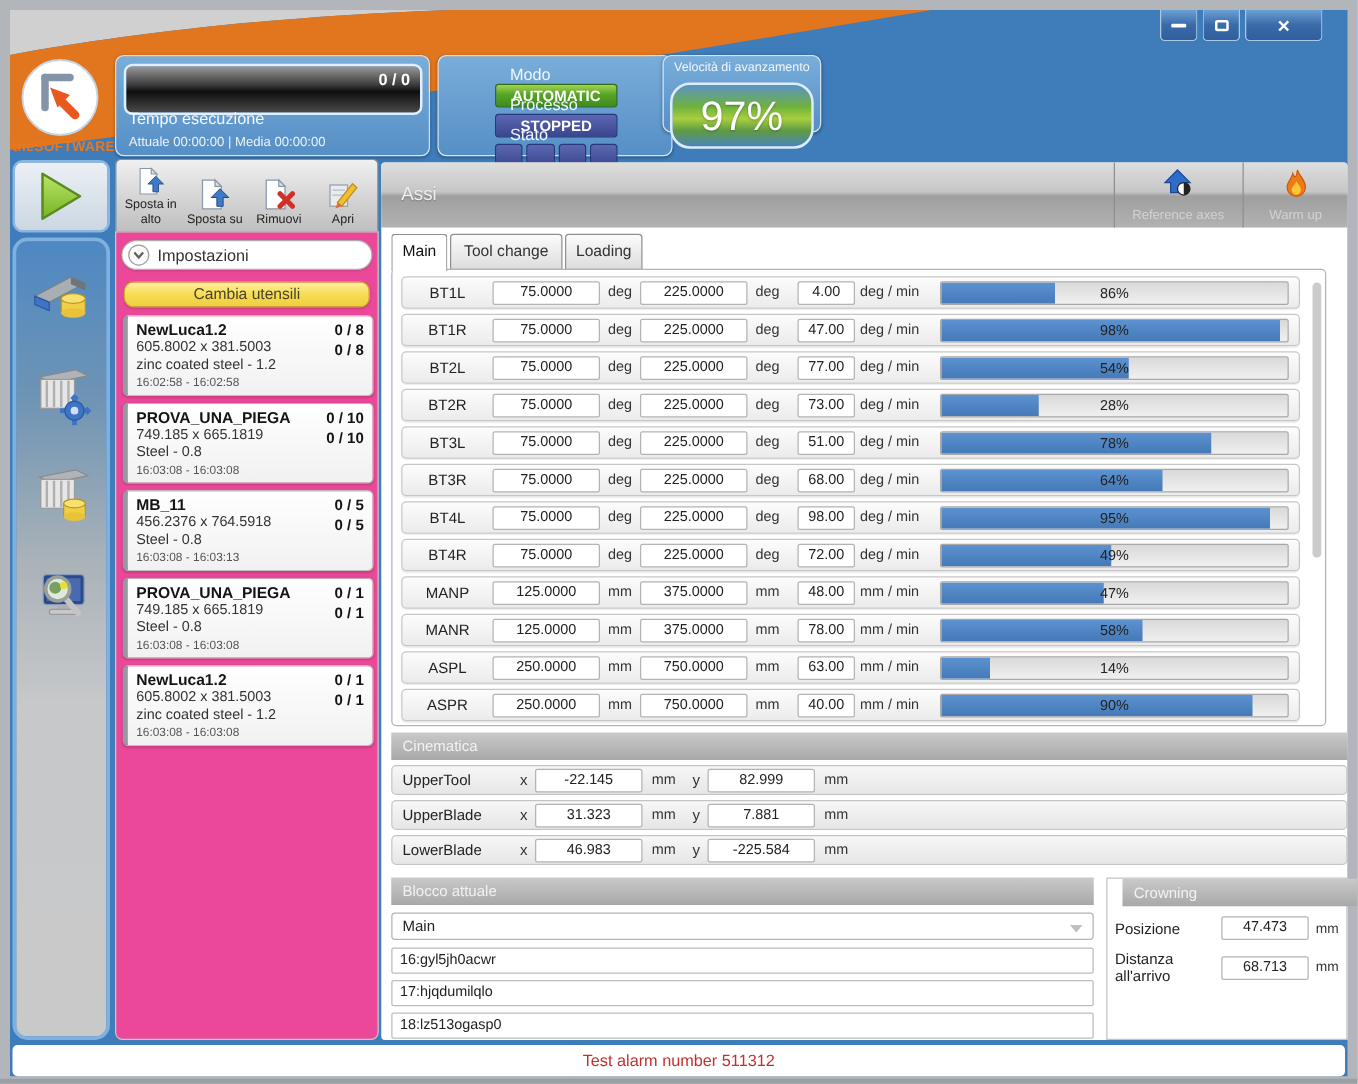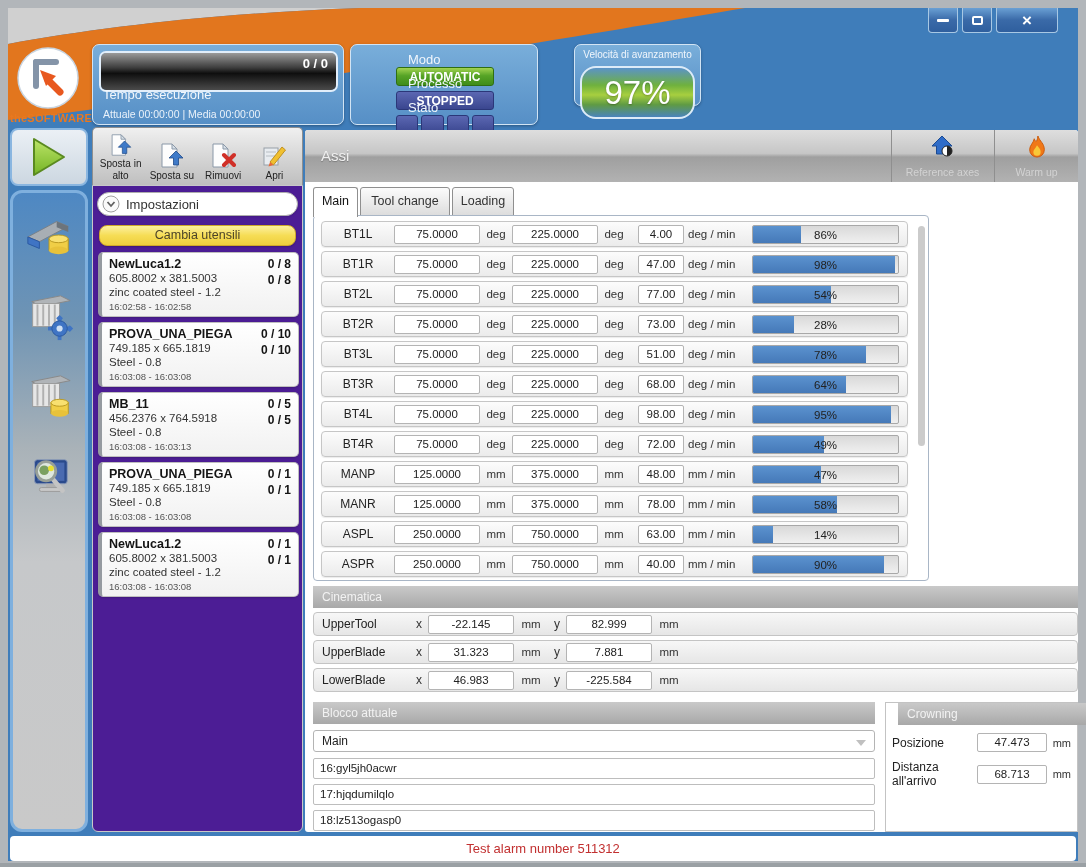--- a/index.html
+++ b/index.html
@@ -37,21 +37,21 @@
   .modo-row { position:absolute; left:8px; width:172px; height:20px; display:flex; align-items:center;flex-direction:column; }
   .modo-label { width:74px; color:#f0f6fc; font-size:13px; }
   .vbtn { width:98px; height:19px; border-radius:3px; color:#fff; font-size:12px; font-weight:bold;
           text-align:center; line-height:18px; }
   .vbtn.green { background:linear-gradient(180deg,#a2d351,#57a426 45%,#3f8c1a); border:1px solid #2f6e12; }
   .vbtn.indigo { background:linear-gradient(180deg,#5b67b2,#3a468f); border:1px solid #2b3779; }
   .segs { display:flex; gap:3px; width:98px; }
   .seg { flex:1; height:19px; border-radius:3px; border:1px solid #2b3779;
          background:linear-gradient(180deg,#5b67b2,#3a468f); }
 
-  .p-speed { left:566px; top:36px; width:127px; height:62px; }
+  .p-speed { left:522px; top:36px; width:127px; height:62px; }
   .speed-label { position:absolute; left:0; top:4px; width:100%; text-align:center;
                  color:#f0f6fc; font-size:10px; white-space:nowrap; }
   .speed-value { position:absolute; left:5px; top:21px; width:115px; height:53px;
                  border:2px solid #dcebf8; border-radius:16px;
                  background:linear-gradient(180deg,#5b93c8,#6fb13e 35%,#a7cf3f 55%,#5f9a44 75%,#4a84bc);
                  color:#fff; font-size:33px; text-align:center; line-height:49px; text-shadow:0 1px 2px rgba(0,0,0,.3); }
 
   
   .play-panel { position:absolute; left:2px; top:120px; width:78px; height:58px;
                 background:linear-gradient(180deg,#ebf0f5,#ccd7e1); border:2px solid #8ab6e0; border-radius:8px;
@@ -60,21 +60,21 @@
                 border:3px solid #7fb0de; border-radius:12px;
                 background:linear-gradient(180deg,#4e88c3 0%,#6f94b4 20%,#a9b2b8 40%,#c6c8ca 58%,#c9c9c9 100%); }
   .side-icon { position:absolute; left:11px; width:50px; height:52px; display:flex; align-items:center; justify-content:center; }
 
   
   .toolbar { position:absolute; left:84px; top:119px; width:211px; height:58px; display:flex;
              background:linear-gradient(180deg,#f0f0f0,#d4d4d4 55%,#bfbfbf);
              border:1px solid #8f8f8f; border-bottom:none; border-radius:5px 5px 0 0; padding:3px 2px 2px 2px; }
   .tbtn { flex:1; display:flex; flex-direction:column; align-items:center; justify-content:flex-end; gap:1px; padding:2px 1px; }
   .tbtn .lbl { font-size:10px; color:#222; text-align:center; line-height:1.15; }
-  .job-panel { position:absolute; left:84px; top:177px; width:211px; height:647px; background:#4c1d95;
+  .job-panel { position:absolute; left:84px; top:177px; width:211px; height:647px; background:#ec4899;
                border:1px solid #c8c8c8; border-radius:0 0 6px 6px; }
   .settings { position:absolute; left:4px; top:6px; width:201px; height:24px; background:#fff;
               border:1px solid #aeaeae; border-radius:12px; display:flex; align-items:center; gap:6px; padding-left:4px;
               box-shadow:0 1px 2px rgba(0,0,0,.12); }
   .settings .lbl { font-size:13px; color:#333; }
   .btn-yellow { position:absolute; left:6px; top:39px; width:197px; height:21px;
                 background:linear-gradient(180deg,#fcf0a0,#f6dd55 50%,#eecf3e);
                 border:1px solid #cfa92a; border-radius:8px; color:#4c4428; font-size:12.5px;
                 text-align:center; line-height:19px; box-shadow:0 1px 2px rgba(0,0,0,.2); }
   .cards { position:absolute; left:0; top:66px; width:211px; }
@@ -100,21 +100,21 @@
   .act-warm { left:689px; width:84px; }
 
   .tab { position:absolute; top:57px; height:29px; background:linear-gradient(180deg,#fbfbfb,#dddddd);
          border:1px solid #8f8f8f; border-radius:3px 3px 0 0; font-size:12.5px; color:#333;
          text-align:center; line-height:27px; z-index:1; }
   .tab.active { background:#fff; height:30px; border-bottom:none; z-index:3; color:#111; }
   .t0 { left:8px;  width:45px; }
   .t1 { left:55px; width:90px; }
   .t2 { left:147px; width:62px; }
 
-  .axes-box { position:absolute; left:8px; top:85px; width:616px; height:366px; background:#fff;
+  .axes-box { position:absolute; left:8px; top:85px; width:748px; height:366px; background:#fff;
               border:1px solid #a9b6c6; border-radius:4px; overflow:hidden; padding-top:5px; z-index:2; }
   .arow { display:flex; align-items:center; height:26px; margin:0 20px 4px 7px; padding-right:8px;
           background:linear-gradient(180deg,#fcfcfc,#ebebeb); border:1px solid #c6c6c6; border-radius:4px;
           box-shadow:0 1px 1px rgba(0,0,0,.08); }
   .arow .axis { width:72px; text-align:center; font-size:12px; color:#222; }
   .field { background:#fff; border:1px solid #b4b4b4; border-radius:2px; font-size:11.5px; color:#222;
            text-align:center; height:19px; line-height:17px; }
   .arow .f1, .arow .f2 { width:86px; }
   .arow .f3 { width:46px; margin-left:8px; }
   .arow .unit { width:32px; text-align:center; font-size:11.5px; color:#333; }

